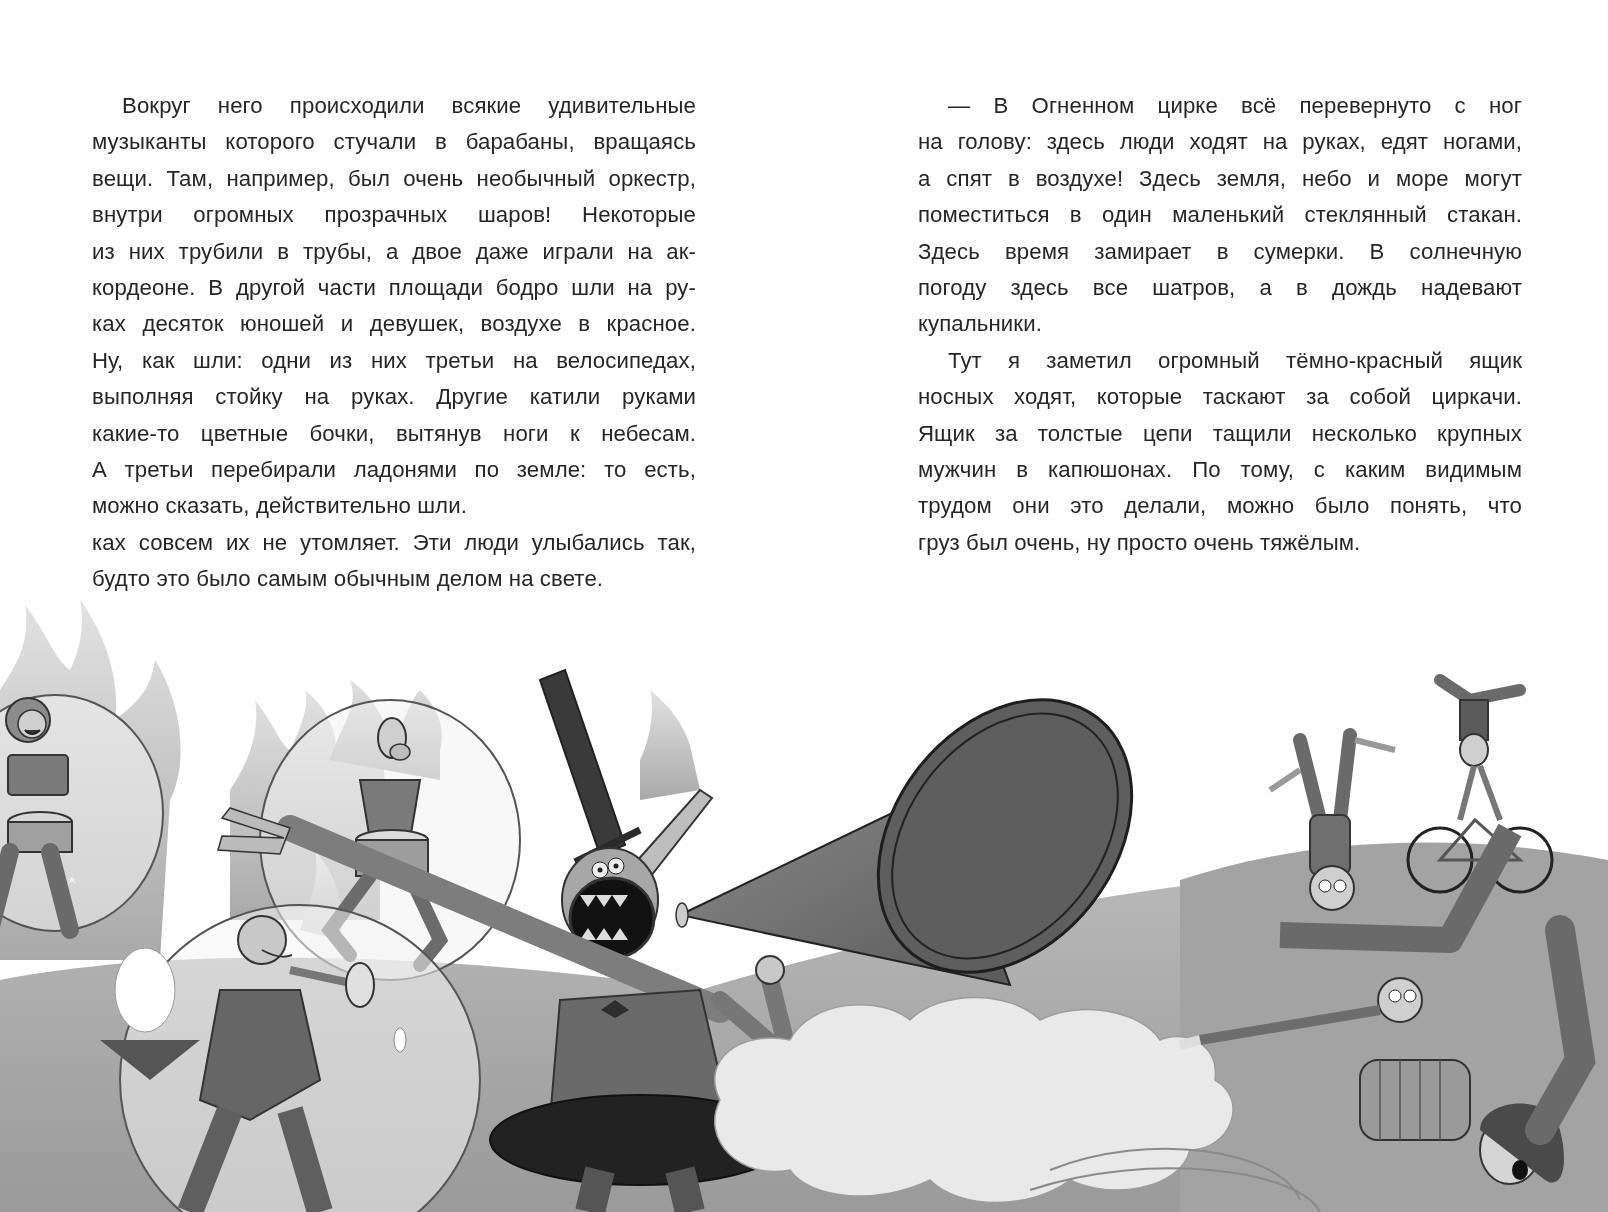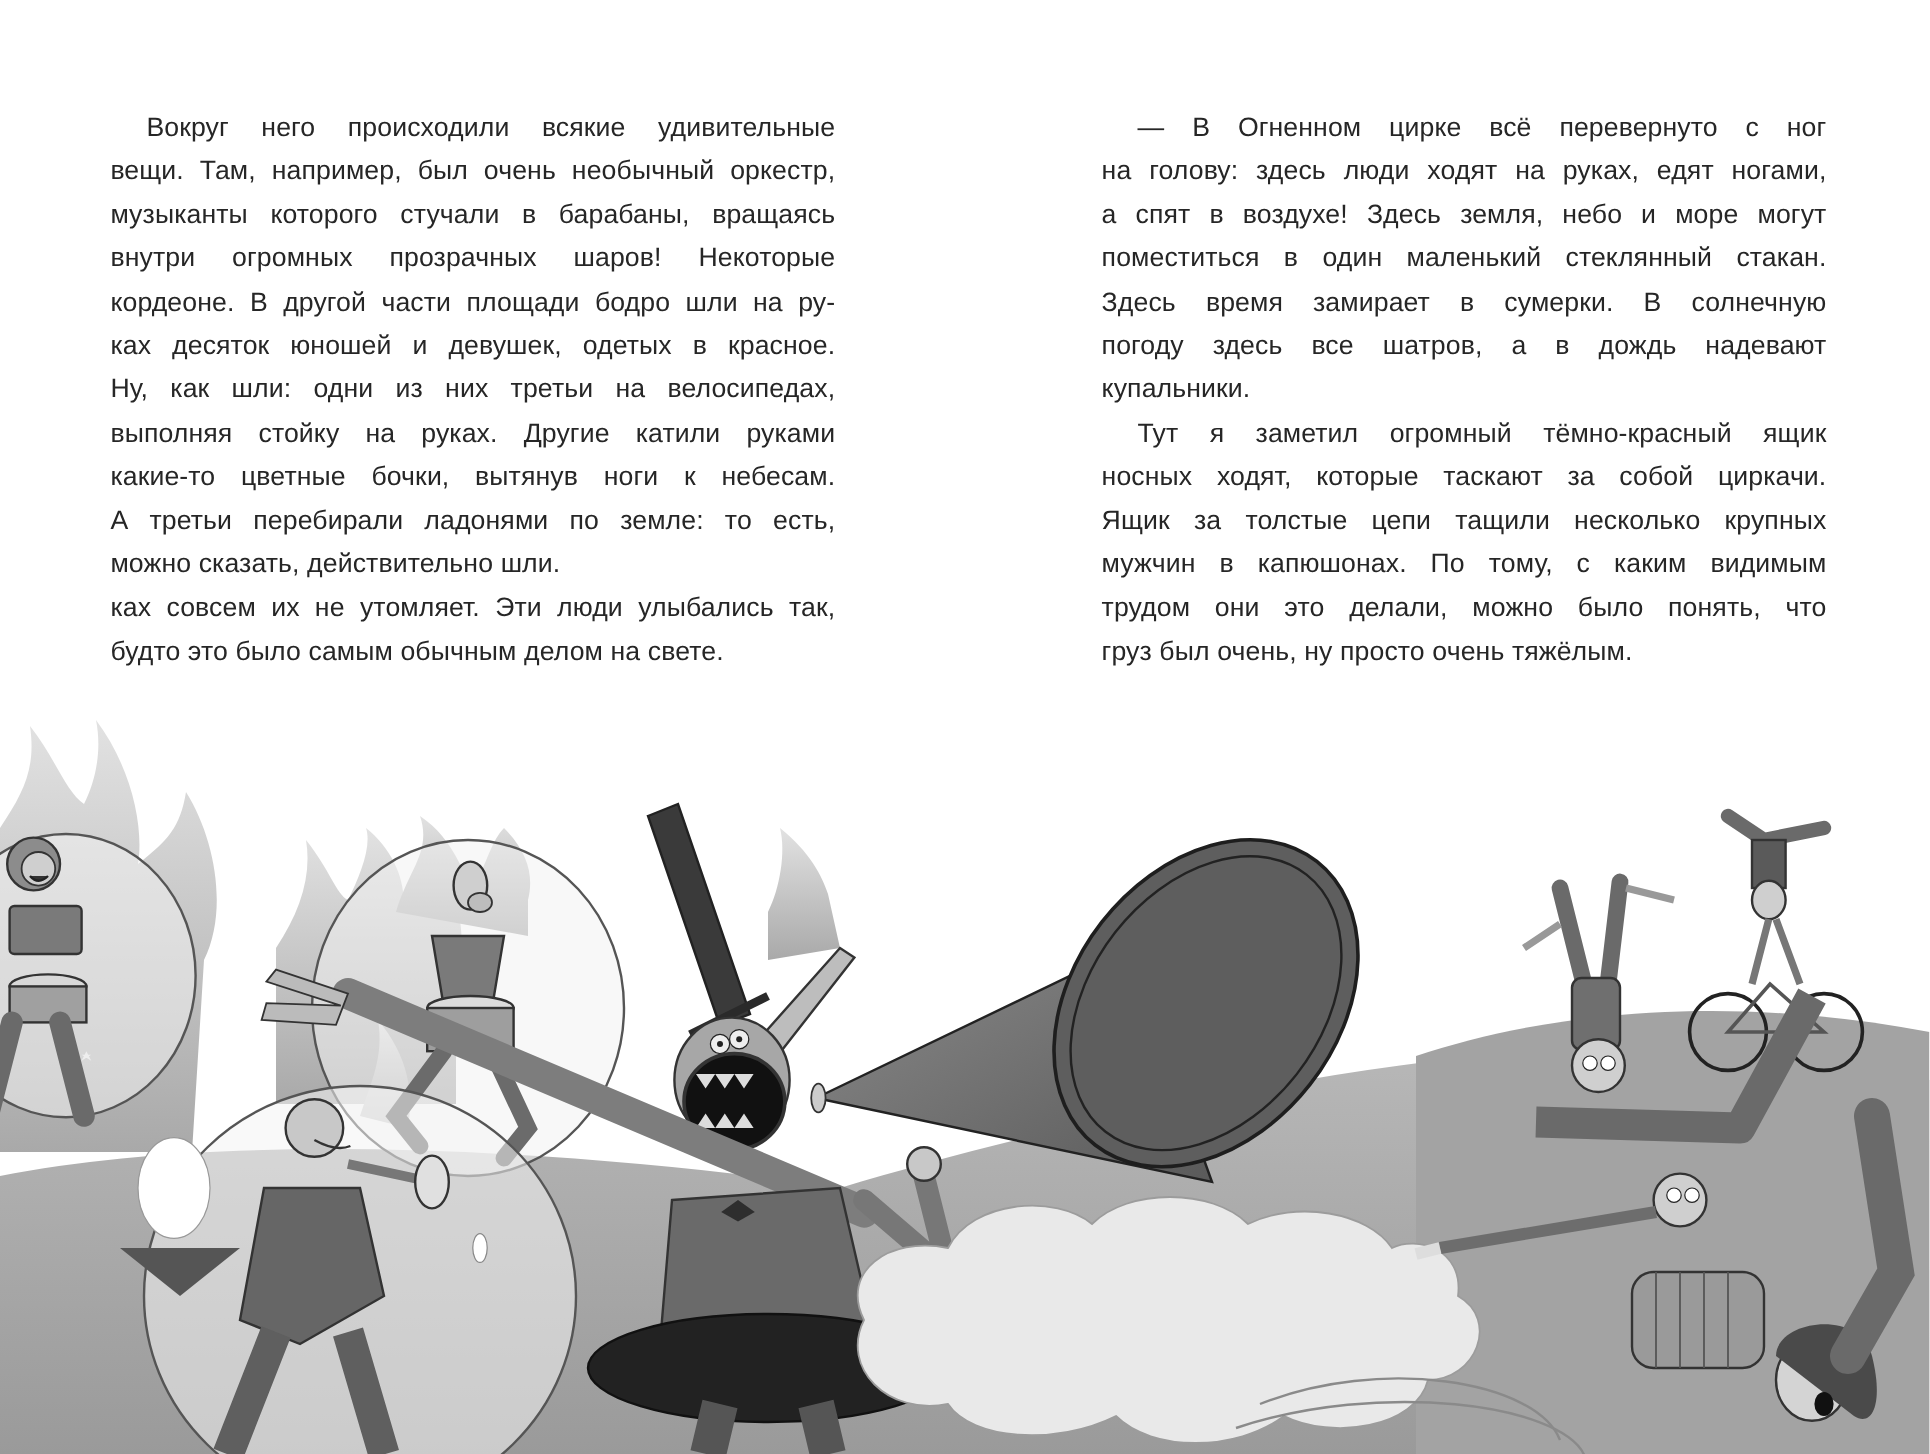--- a/index.html
+++ b/index.html
@@ -27,25 +27,26 @@
     }
     .illustration svg { display: block; }
   </style>
 </head>
 <body>
 
 <div class="page page-left">
   <div class="text-block">
     <p style="margin:0">
       <span class="line indent">Вокруг него происходили всякие удивительные</span>
+      <span class="line">музыканты которого стучали в барабаны, вращаясь</span>
       <span class="line">вещи. Там, например, был очень необычный оркестр,</span>
-      <span class="line">музыканты которого стучали в барабаны, вращаясь</span>
       <span class="line">внутри огромных прозрачных шаров! Некоторые</span>
+      <span class="line">из них трубили в трубы, а двое даже играли на ак-</span>
       <span class="line">кордеоне. В другой части площади бодро шли на ру-</span>
-      <span class="line">ках десяток юношей и девушек, одетых в красное.</span>
+      <span class="line">ках десяток юношей и девушек, воздухе в красное.</span>
       <span class="line">Ну, как шли: одни из них третьи на велосипедах,</span>
       <span class="line">выполняя стойку на руках. Другие катили руками</span>
       <span class="line">какие-то цветные бочки, вытянув ноги к небесам.</span>
       <span class="line">А третьи перебирали ладонями по земле: то есть,</span>
       <span class="line last">можно сказать, действительно шли.</span>
     </p>
     <p style="margin:0">
       <span class="line">ках совсем их не утомляет. Эти люди улыбались так,</span>
       <span class="line last">будто это было самым обычным делом на свете.</span>
     </p>

